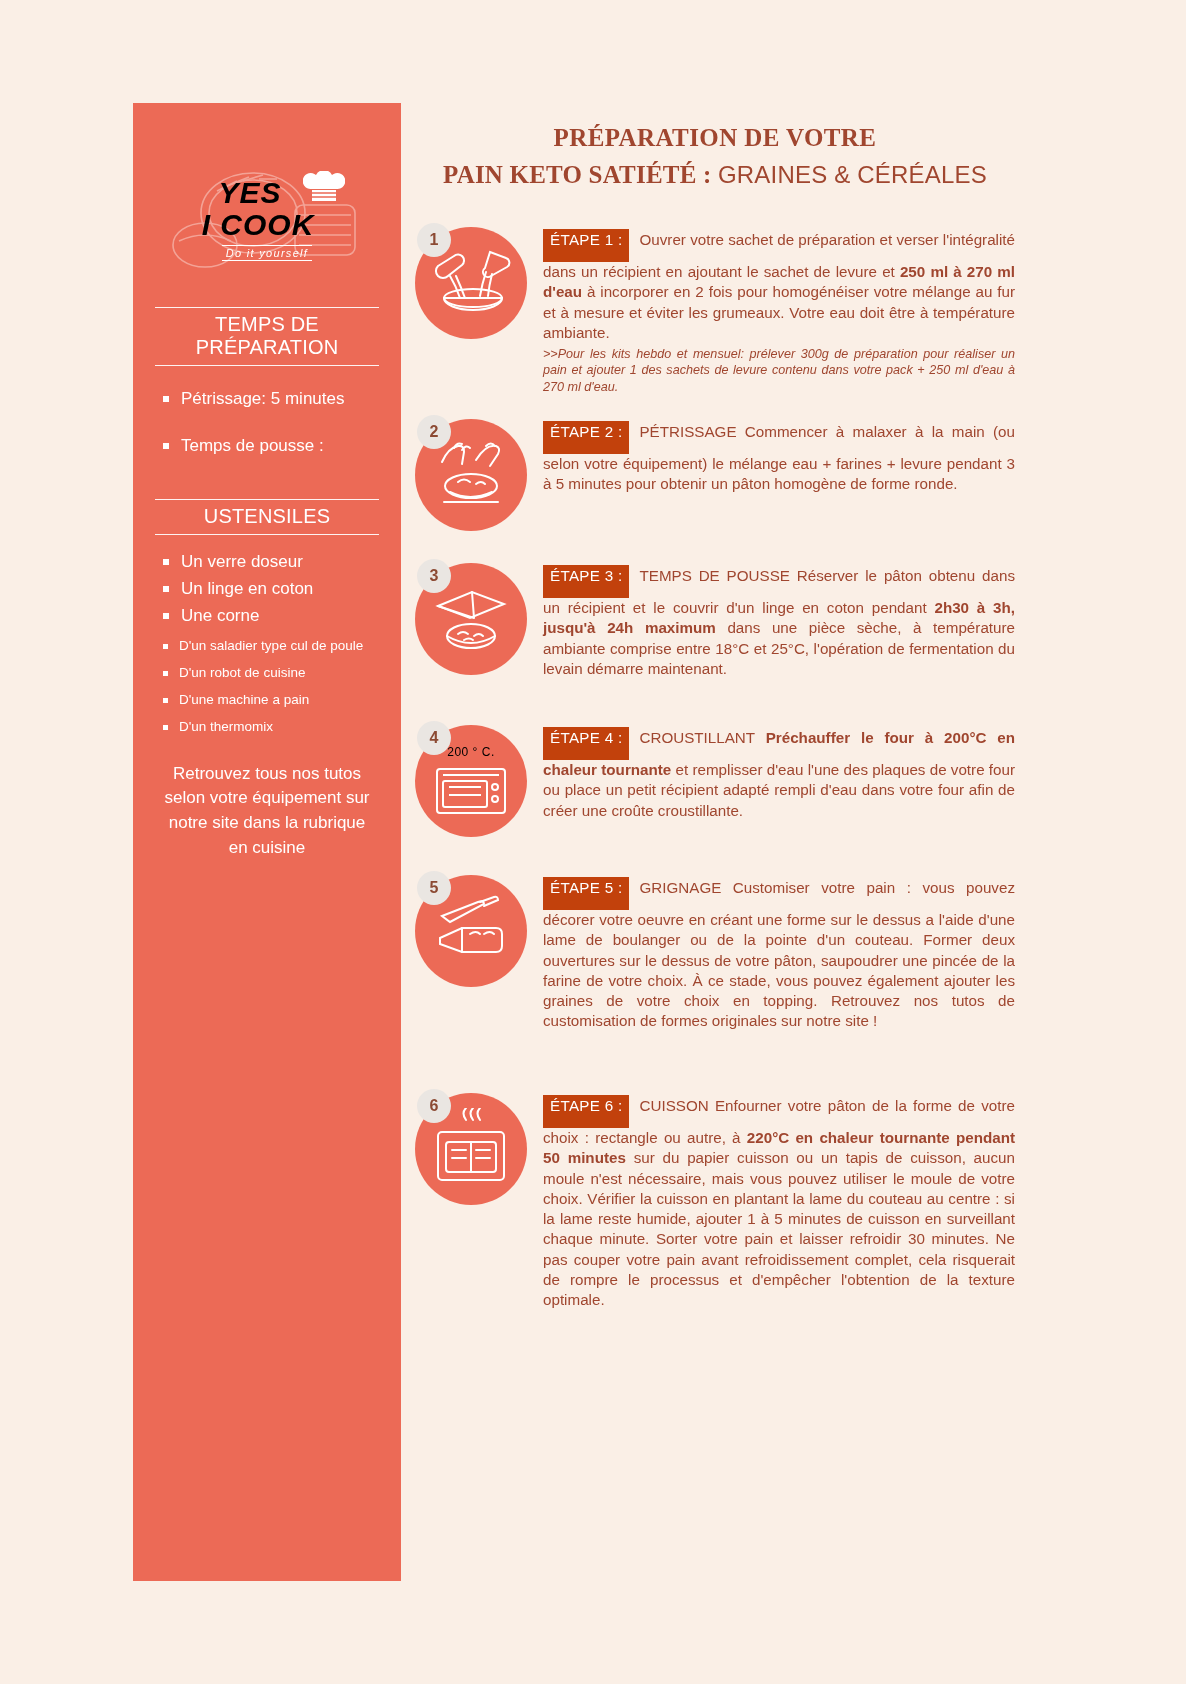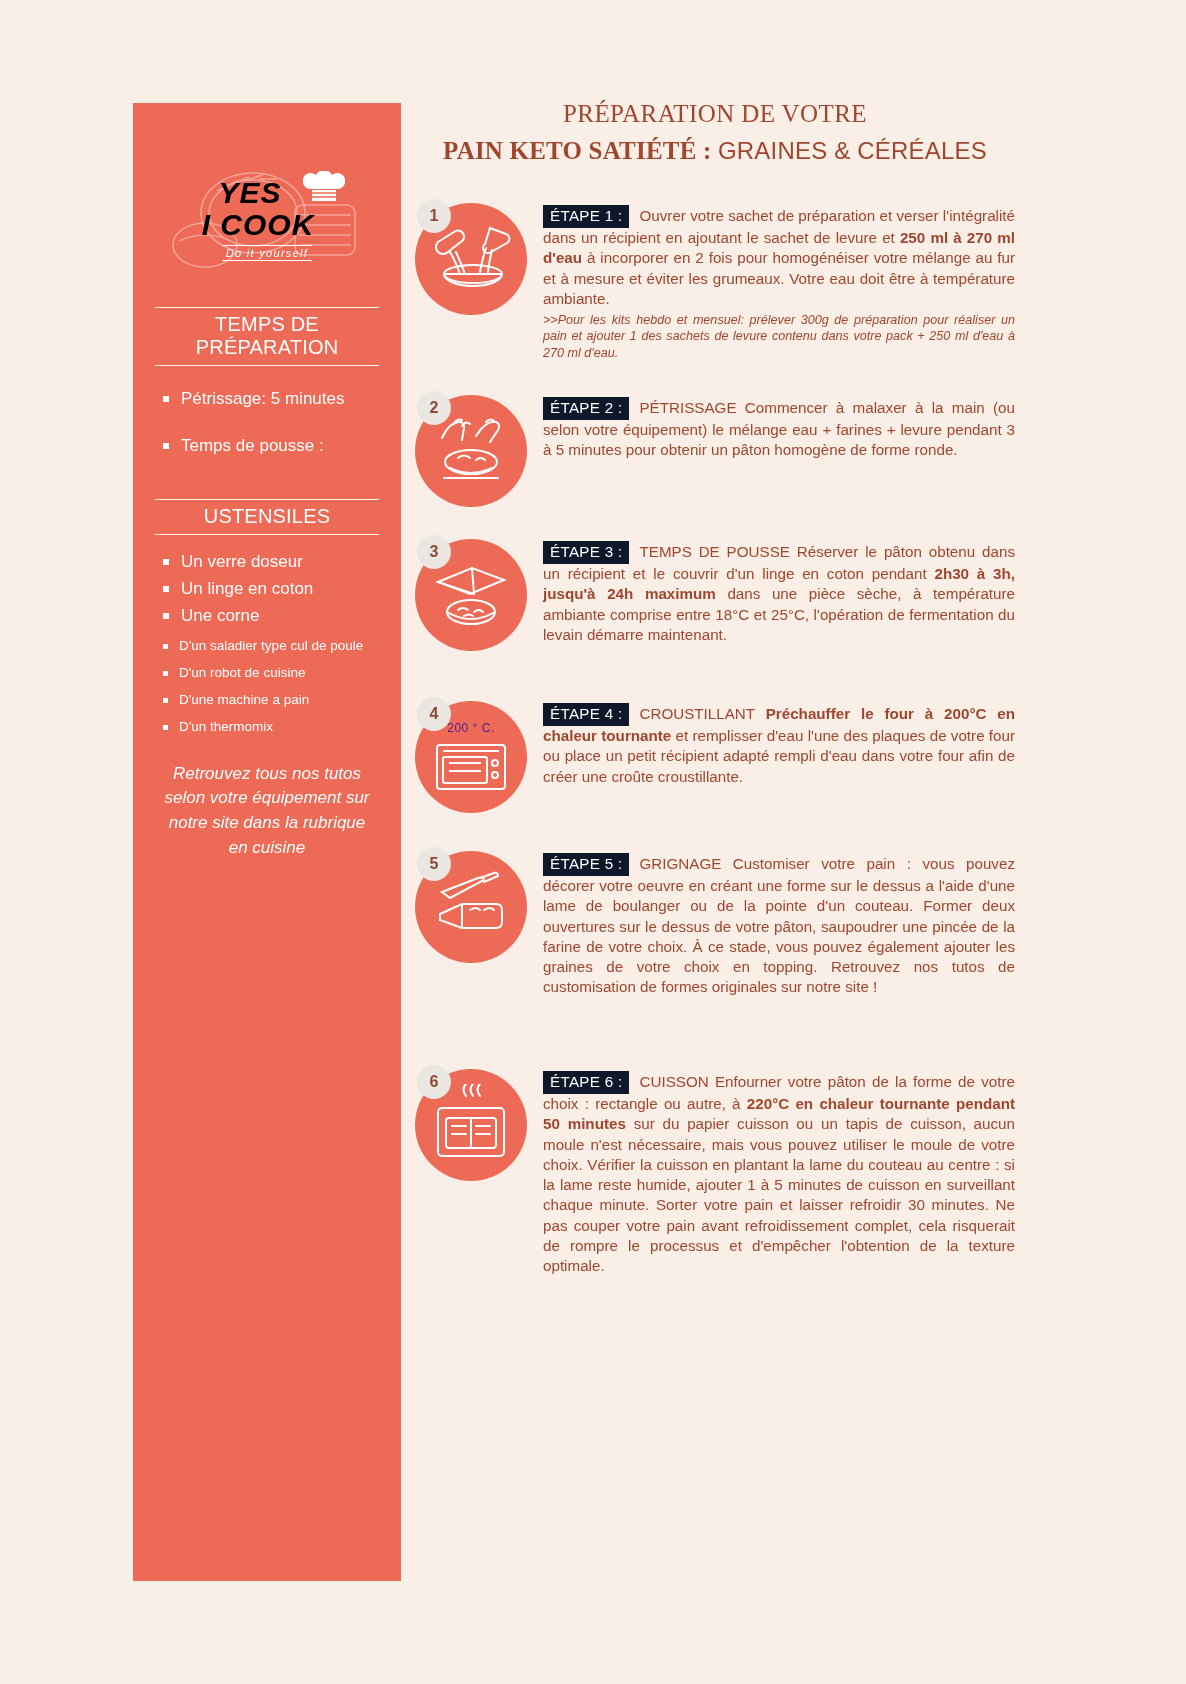--- a/index.html
+++ b/index.html
@@ -64,33 +64,33 @@
   }
   .sub-lines{font-size:13.5px;line-height:1.28;margin-top:1px;}
 
   .note-bold{
     margin:26px 30px 8px 30px;font-size:14.5px;font-weight:bold;line-height:1.35;
   }
   .sb-list.small li{font-size:13.5px;margin-bottom:10px;padding-left:16px;}
   .sb-list.small li::before{width:5px;height:5px;top:6px;}
 
   .sb-foot{
-    margin:26px 26px 0 26px;text-align:center;font-size:17px;line-height:1.45;font-style:italic;
+    margin:26px 26px 0 26px;text-align:center;font-size:17px;line-height:1.45;
   }
 
   
   .main{
     position:absolute;left:415px;top:100px;width:600px;
   }
   .title{
     text-align:center;font-family:"Liberation Serif", serif;
     color:#a0462f;
   }
   .title-line1{
-    font-size:25px;font-weight:normal;letter-spacing:.4px;
+    font-size:25px;font-weight:bold;letter-spacing:.4px;margin-top:24px;
   }
   .title-line2{
     font-size:25px;font-weight:bold;margin-top:9px;letter-spacing:.2px;
   }
   .title-line2 .light{
     font-family:"Liberation Sans", sans-serif;font-weight:normal;font-size:24px;
   }
 
   .steps{margin-top:38px;position:relative;}
   .step{
@@ -101,29 +101,29 @@
     border-radius:50%;background:#ec6a56;
     display:flex;align-items:center;justify-content:center;
   }
   .step-badge{
     position:absolute;left:2px;top:-4px;width:34px;height:34px;border-radius:50%;
     background:#eae6e2;color:#8c4a33;font-size:16px;font-weight:bold;
     display:flex;align-items:center;justify-content:center;z-index:3;
   }
   .oven-temp{
     position:absolute;left:50%;transform:translateX(-50%);top:20px;
-    font-size:12px;color:#4c1d95;letter-spacing:.5px;white-space:nowrap;
+    font-size:12px;color:#000000;letter-spacing:.5px;white-space:nowrap;
   }
   .step-body{
     margin-left:128px;padding-top:2px;
     font-size:15.2px;line-height:1.33;color:#a0462f;
     text-align:justify;
   }
   .tag{
-    background:#0f172a;color:#ffffff;padding:1px 7px 2px;
+    background:#c2410c;color:#ffffff;padding:1px 7px 12px;
     font-weight:500;letter-spacing:.3px;margin-right:10px;
     display:inline-block;
   }
   .step-body b{font-weight:bold;}
   .sub-note{
     font-size:12.6px;line-height:1.3;font-style:italic;margin-top:3px;display:block;
     text-align:justify;
   }
 </style>
 </head>

